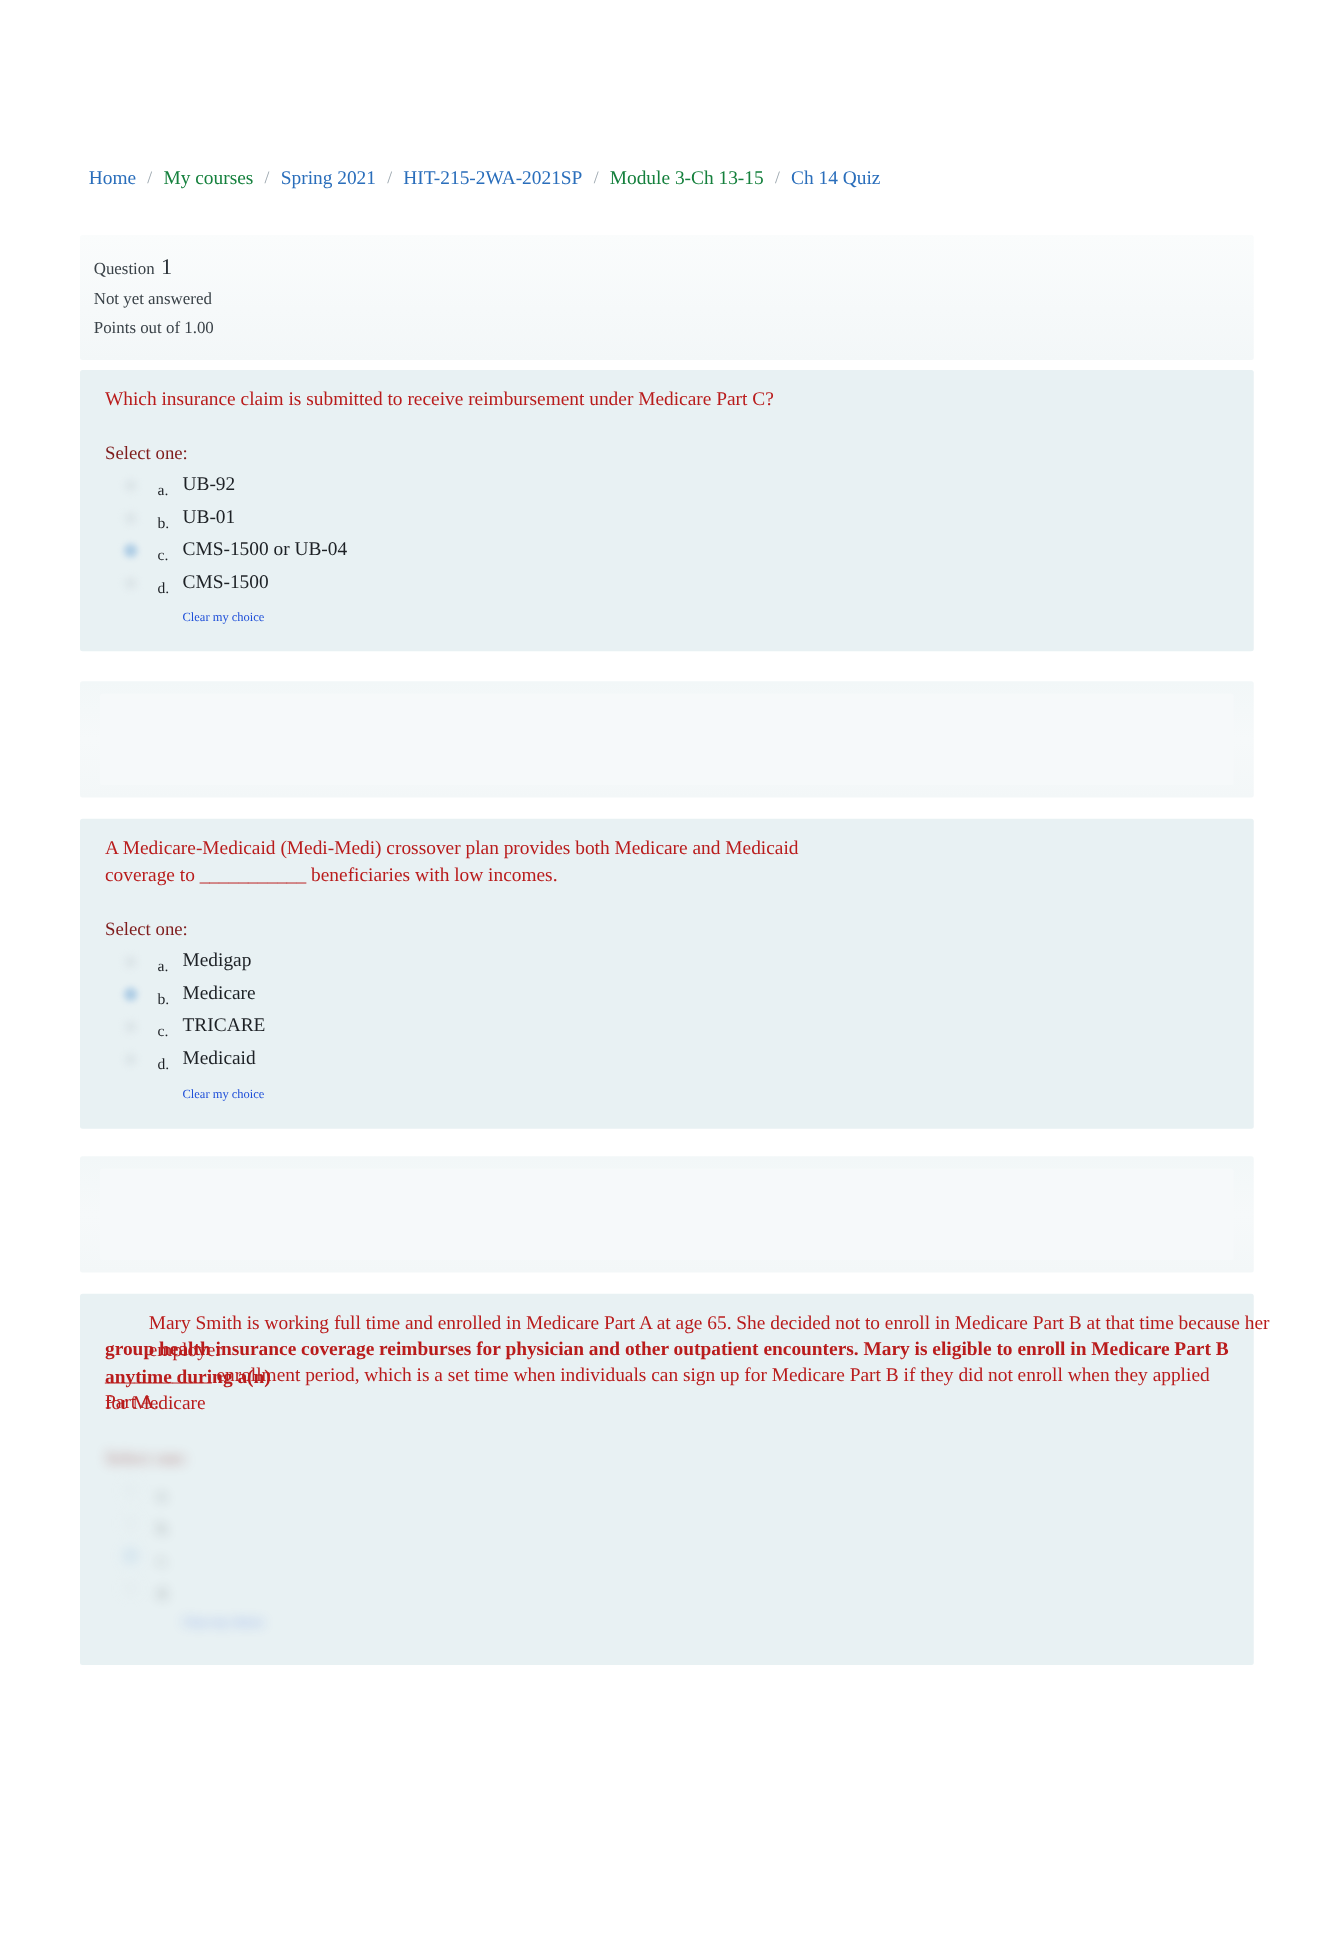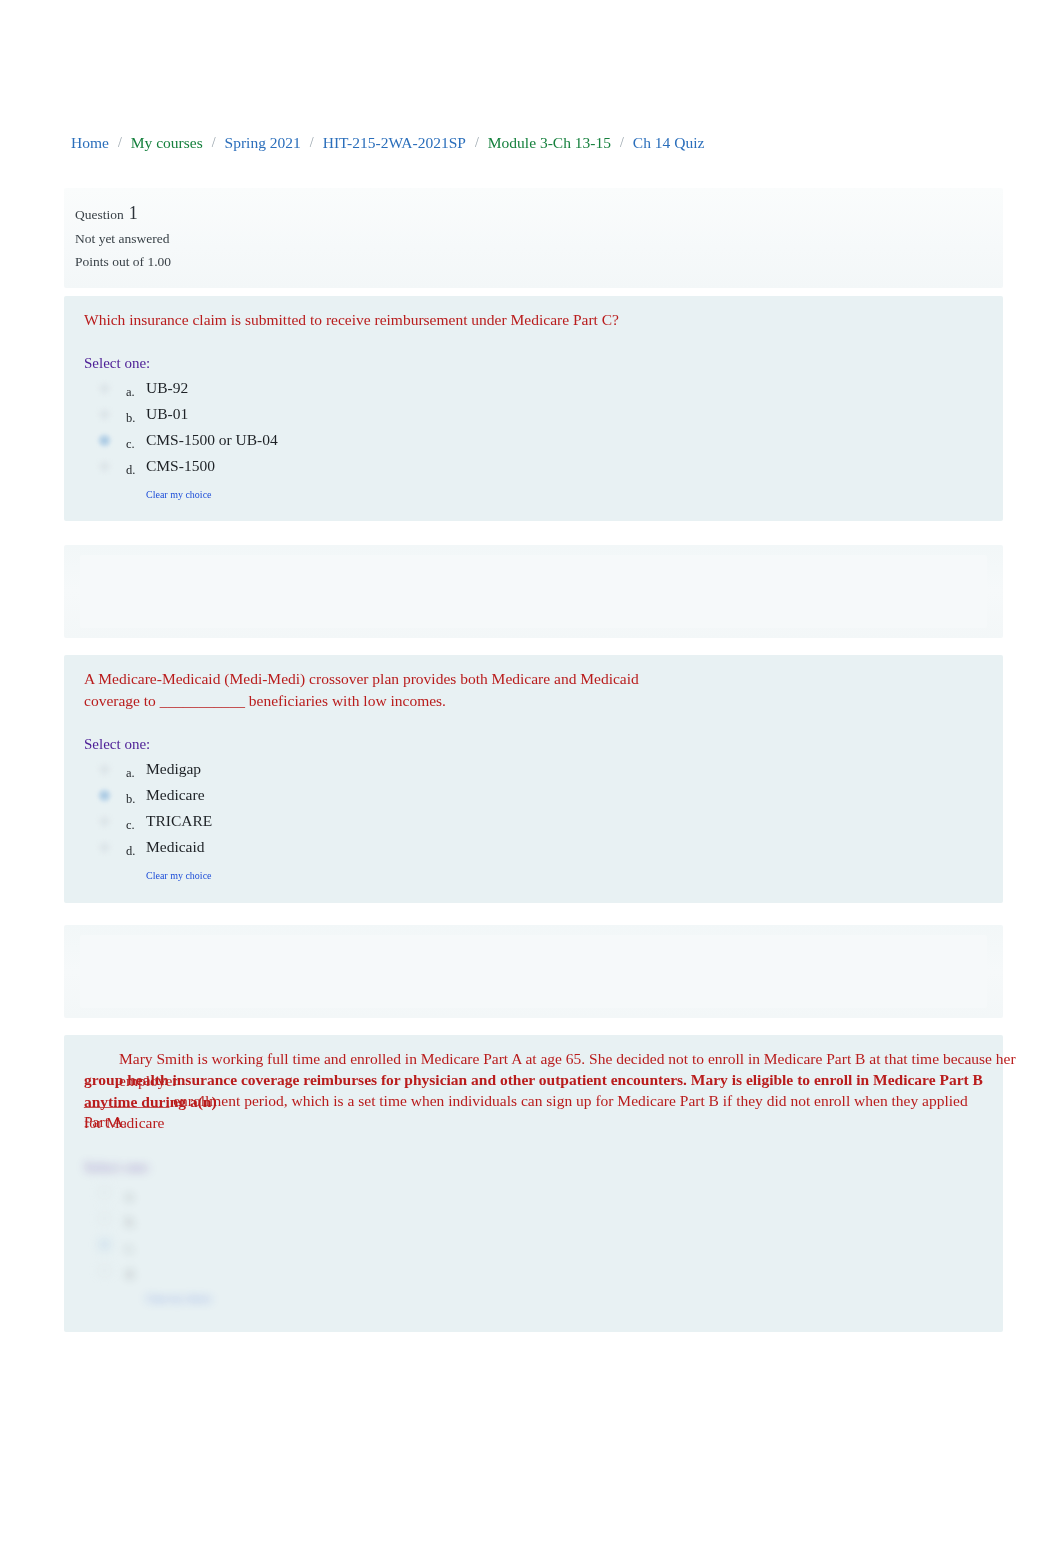--- a/index.html
+++ b/index.html
@@ -107,21 +107,21 @@
     font-size: 15.5px;
     line-height: 21.5px;
     color: #b91c1c;
     text-align: left;
   }
 
   .select-one {
     position: absolute;
     font-size: 15px;
     line-height: 20px;
-    color: #4c1d95;
+    color: #7f1d1d;
   }
 
   .answers {
     position: absolute;
     left: 33px;
   }
   .answer-row {
     position: relative;
     height: 26px;
     display: flex;

